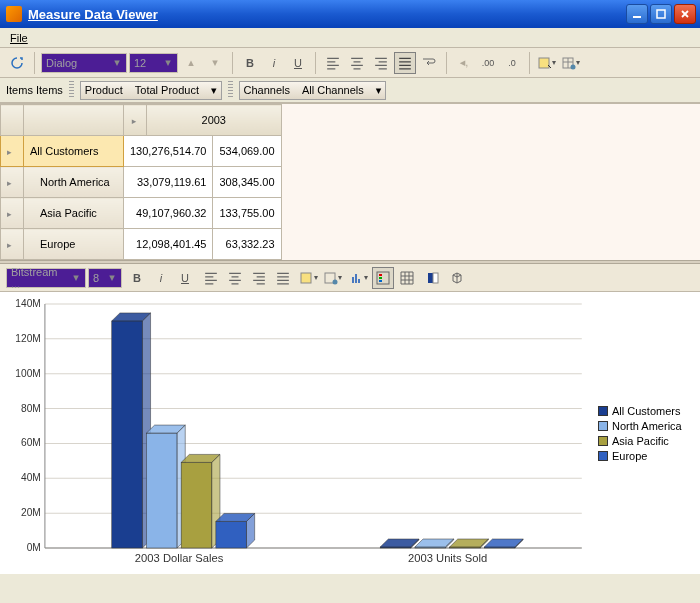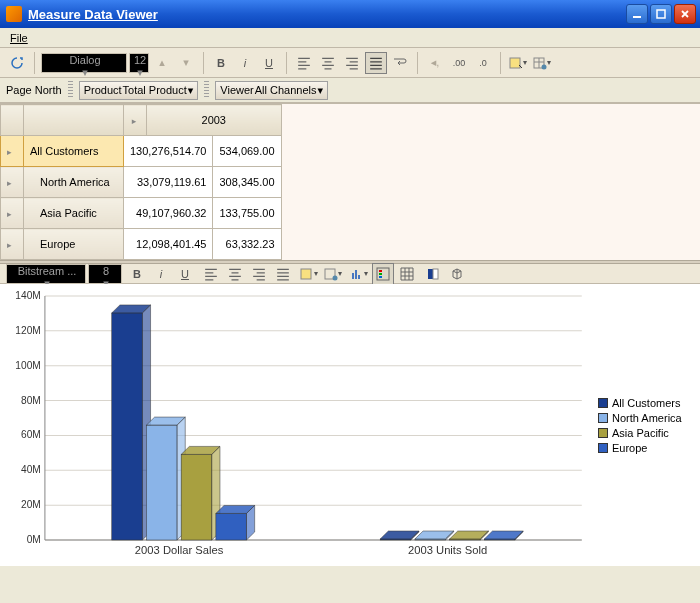--- a/index.html
+++ b/index.html
@@ -69,36 +69,36 @@
   .tbtn.sel { border:1px solid #808080; background:#ddd8c8; }
   .tbtn.disabled { color:#b0a898; }
   .combo {
     height: 20px;
     border: 1px solid #a0a0a0;
     background: #fff;
     display: inline-flex; align-items: center;
     padding: 0 2px 0 4px;
     font-size: 11px;
   }
-  .combo.disabled { background:#000000; color:#a0a0a0; border-color:#c8c0b0;flex-direction:column;}
+  .combo.disabled { background:#4c1d95; color:#a0a0a0; border-color:#c8c0b0;}
   .combo .cbtn { width:14px; text-align:center; color:#888;}
 
   .pageitems {
     height: 26px;
     background: #ece9d8;
     border-bottom: 2px solid #c0b8a8;
     display: flex; align-items: center;
     padding: 0 6px;
     gap: 6px;
   }
   .pi-btn {
     border: 1px solid #a0a0a0;
     background: linear-gradient(to bottom,#f8f4ec,#e0d8c8);
     padding: 2px 4px;
-    display: inline-flex; align-items: center; gap: 1px; justify-content: space-between;
+    display: inline-flex; align-items: center; gap: 12px; justify-content: space-between;
   }
   .grip { width:5px; height:18px; background:repeating-linear-gradient(to bottom,#a0a0a0 0 1px,transparent 1px 3px);}
 
   .content-top {
     display: flex;
     height: 156px;
     background: #fdf6f0;
   }
   .grid {
     border-collapse: collapse;
@@ -115,21 +115,21 @@
   }
   .grid .rowhead { background:linear-gradient(to bottom,#f4f0e4,#e8e0d0); text-align:left;}
   .grid .rowhead.sel { background:#fce8b0; border:1px solid #d0a040;}
   .grid td.num { text-align: right; background:#fff; }
   .rowexp { display:inline-block; width:8px; color:#888; font-size:9px; margin-right:2px;}
   .corner { background:#e8e0d0; }
 
   .splitter { height:4px; background:#d8d0c0; border-top:1px solid #b0a898; border-bottom:1px solid #b0a898;}
 
   .toolbar2 {
-    height: 20px;
+    height: 28px;
     background: #eee8d8;
     border-bottom: 1px solid #c0b8a8;
     display: flex; align-items: center;
     padding: 0 6px;
     gap: 2px;
   }
 
   .chart-area {
     height: 282px;
     background: #fff;
@@ -196,21 +196,21 @@
         <path d="M7 2 a5 5 0 1 0 5 5" fill="none" stroke="#2a70c0" stroke-width="1.5"></path>
         <path d="M10 2 L12 2 L12 4" fill="none" stroke="#2a70c0" stroke-width="1.5"></path>
       </svg>
     </span>
   <div class="sep"></div>
   <span class="combo disabled" style="width:86px">
       <span>Dialog</span>
       <span style="flex:1"></span>
       <span class="cbtn">▾</span>
     </span>
-  <span class="combo disabled" style="width:20px">
+  <span class="combo disabled" style="width:49px">
       <span>12</span>
       <span style="flex:1"></span>
       <span class="cbtn">▾</span>
     </span>
   <span class="tbtn disabled">▴</span>
   <span class="tbtn disabled">▾</span>
   <div class="sep"></div>
   <span class="tbtn">
       <b>B</b>
     </span>
@@ -266,30 +266,30 @@
       <svg class="icon-mini" viewBox="0 0 14 14">
         <rect x="1" y="2" width="10" height="10" fill="none" stroke="#888"></rect>
         <path d="M1 6h10M6 2v10" stroke="#888"></path>
         <circle cx="11" cy="11" r="2.5" fill="#58a"></circle>
       </svg>
       <span style="font-size:8px">▾</span>
     </span>
 </div>
 
 <div class="pageitems">
-  <span>Page North</span>
+  <span>Items Items</span>
   <span class="grip"></span>
   <span class="pi-btn">
     <span>Product</span>
     <span>Total Product</span>
     <span>▾</span>
   </span>
   <span class="grip"></span>
   <span class="pi-btn">
-    <span>Viewer</span>
+    <span>Channels</span>
     <span>All Channels</span>
     <span>▾</span>
   </span>
 </div>
 
 <div class="content-top">
   <table class="grid">
     <tbody>
         <tr>
       <th class="corner" style="width:16px"></th>

